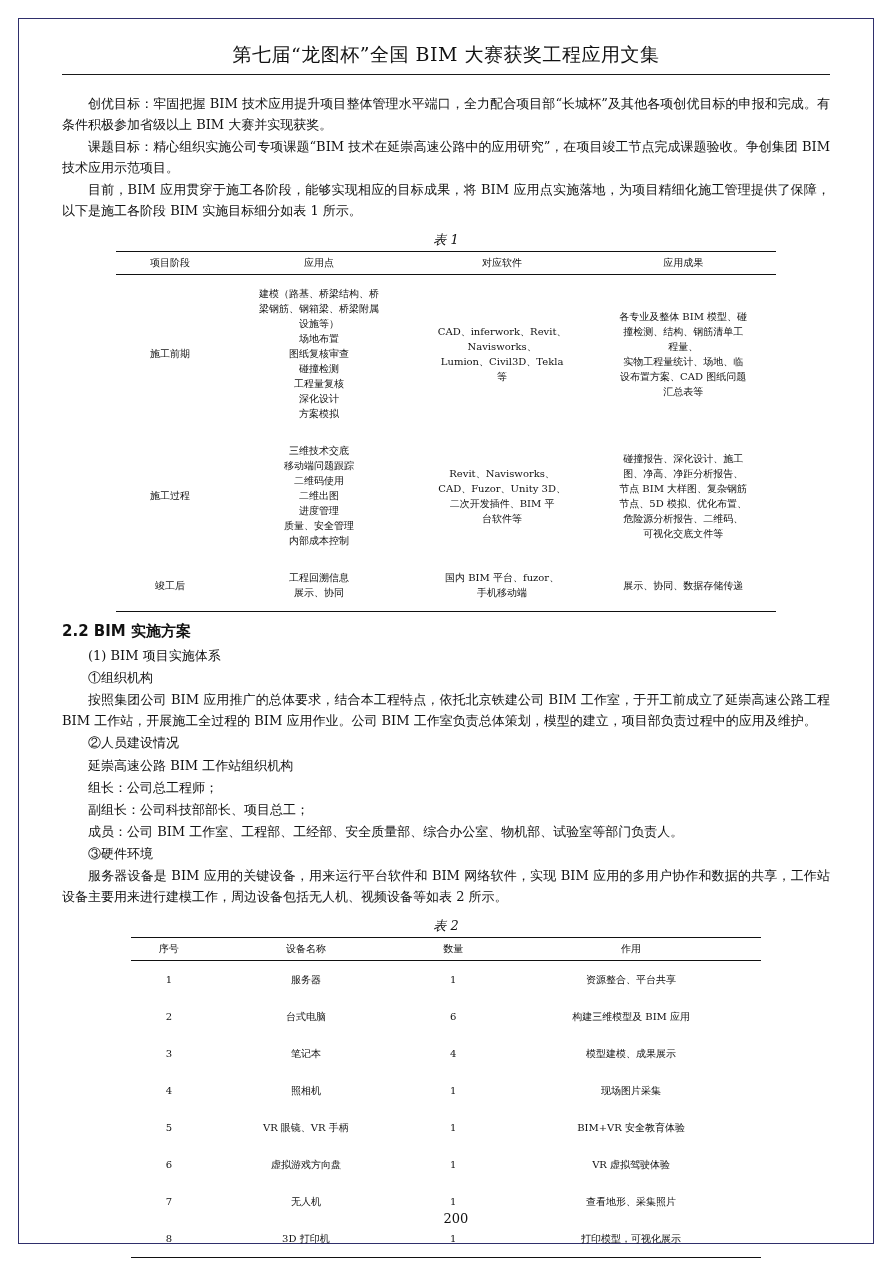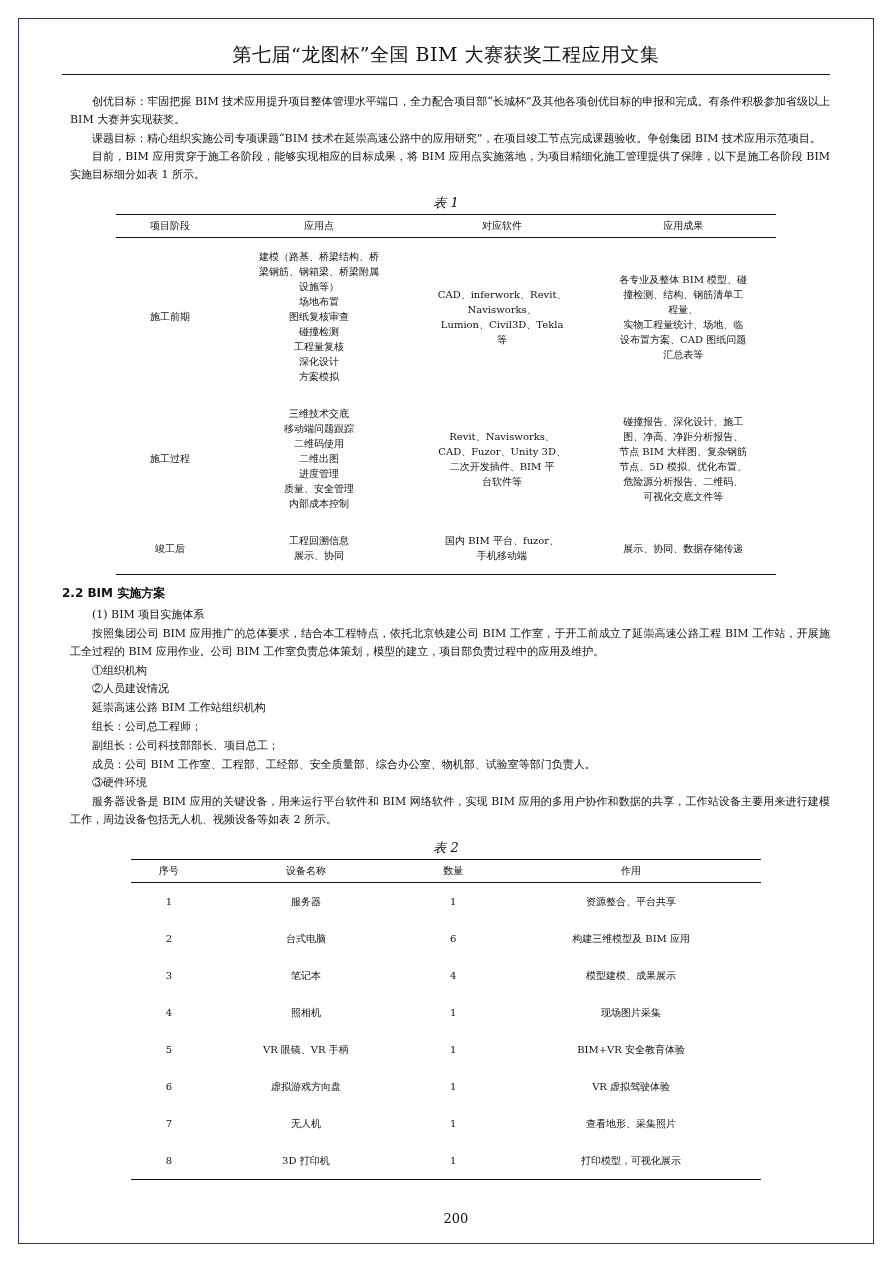--- a/index.html
+++ b/index.html
@@ -36,28 +36,28 @@
   .header {
     text-align: center;
     font-size: 19px;
     letter-spacing: 0.5px;
     padding-bottom: 6px;
     border-bottom: 1.2px solid #1a1a1a;
     margin-bottom: 18px;
   }
   
   p.body {
-    font-size: 11px;
+    font-size: 13px;
     line-height: 1.62;
-    margin: 0 0 1px 8px;
+    margin: 0 0 1px 0;
     text-align: justify;
     text-indent: 2em;
   }
   h3.sec {
-    font-size: 12px;
+    font-size: 15px;
     font-weight: bold;
     margin: 10px 0 4px 0;
     font-family: "DejaVu Sans", "Liberation Sans", sans-serif;
   }
   
   .tbl-caption {
     text-align: center;
     font-size: 13px;
     margin: 10px 0 2px 0;
     font-style: italic;
@@ -207,22 +207,22 @@
           </td>
           <td class="cell-lines">
             <div>展示、协同、数据存储传递</div>
           </td>
         </tr>
       </tbody>
     </table>
 
     <h3 class="sec">2.2  BIM 实施方案</h3>
     <p class="body">(1) BIM 项目实施体系</p>
+    <p class="body">①组织机构</p>
     <p class="body">按照集团公司 BIM 应用推广的总体要求，结合本工程特点，依托北京铁建公司 BIM 工作室，于开工前成立了延崇高速公路工程 BIM 工作站，开展施工全过程的 BIM 应用作业。公司 BIM 工作室负责总体策划，模型的建立，项目部负责过程中的应用及维护。</p>
-    <p class="body">①组织机构</p>
     <p class="body">②人员建设情况</p>
     <p class="body">延崇高速公路 BIM 工作站组织机构</p>
     <p class="body">组长：公司总工程师；</p>
     <p class="body">副组长：公司科技部部长、项目总工；</p>
     <p class="body">成员：公司 BIM 工作室、工程部、工经部、安全质量部、综合办公室、物机部、试验室等部门负责人。</p>
     <p class="body">③硬件环境</p>
     <p class="body">服务器设备是 BIM 应用的关键设备，用来运行平台软件和 BIM 网络软件，实现 BIM 应用的多用户协作和数据的共享，工作站设备主要用来进行建模工作，周边设备包括无人机、视频设备等如表 2 所示。</p>
 
     <div class="tbl-caption">表 2</div>
     <table class="doc t2">

